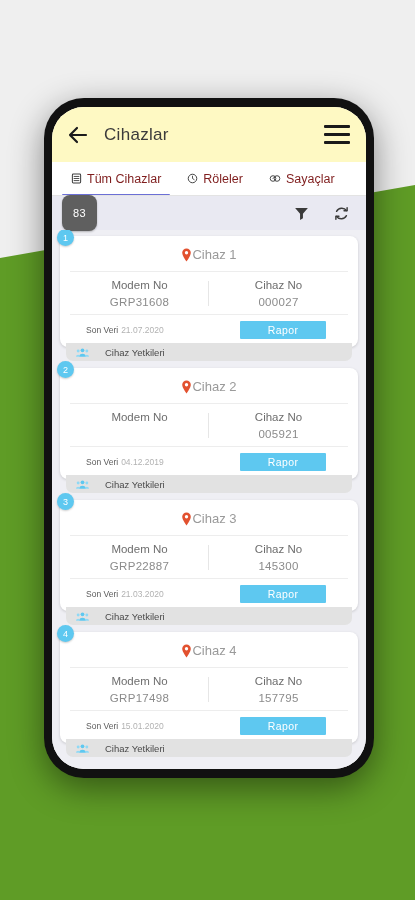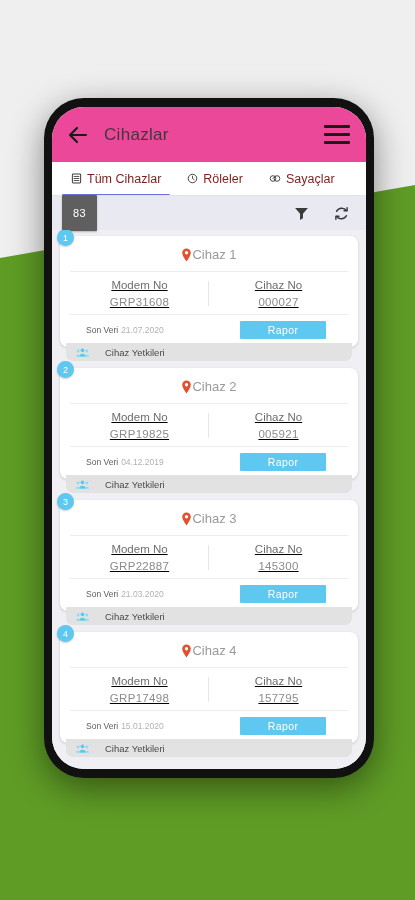--- a/index.html
+++ b/index.html
@@ -25,21 +25,21 @@
   #screen{
     width:100%;height:100%;
     border-radius:32px;
     background:#ffffff;
     overflow:hidden;
     position:relative;
   }
   
   .appbar{
     height:55px;display:flex;align-items:center;gap:14px;
-    padding:0 16px 0 14px;background:#ec4899;box-sizing:border-box;
+    padding:0 16px 0 14px;background:#fef9c3;box-sizing:border-box;
   }
   .back-icon{width:24px;height:24px;flex:0 0 auto;cursor:pointer;}
   .appbar-title{
     font-size:17px;color:#3b3b3b;letter-spacing:.3px;flex:1 1 auto;
     white-space:nowrap;
   }
   .hamburger{width:26px;height:19px;flex:0 0 auto;display:flex;
     flex-direction:column;justify-content:space-between;cursor:pointer;}
   .hamburger i{display:block;height:3.2px;background:#1a1a1a;border-radius:1px;}
   
@@ -57,21 +57,21 @@
     content:"";position:absolute;left:4px;right:4px;bottom:-1px;height:2.5px;
     background:#6b6fd6;border-radius:2px;
   }
   .tab svg{flex:0 0 auto;}
   
   .toolbar{
     height:34px;background:#e9e9f2;display:flex;align-items:center;
     padding:0 14px 0 10px;box-sizing:border-box;
   }
   .count-badge{
-    background:#5f5f5f;color:#fff;border-radius:1px;
+    background:#5f5f5f;color:#fff;border-radius:8px;
     font-size:11px;padding:12px 11px;letter-spacing:.5px;
     box-shadow:0 1px 2px rgba(0,0,0,.25);
   }
   .toolbar-spacer{flex:1 1 auto;}
   .tb-icon{width:22px;height:22px;margin-left:18px;cursor:pointer;
     display:flex;align-items:center;justify-content:center;}
   
   .list{
     background:#efeff4;height:calc(100% - 123px);
     overflow:hidden;padding:6px 8px 0 8px;box-sizing:border-box;
@@ -87,21 +87,21 @@
     border-radius:50%;background:#5ec8f0;color:#fff;font-size:9px;
     display:flex;align-items:center;justify-content:center;
     box-shadow:0 1px 2px rgba(0,0,0,.2);z-index:3;
   }
   .card-title{
     display:flex;align-items:center;justify-content:center;
     font-size:13px;color:#9a9a9a;padding:2px 0 9px 0;
     border-bottom:1px solid #ededed;
   }
   .pin{flex:0 0 auto;}
-  .card-cols{display:flex;padding:7px 0 6px 0;text-decoration:underline;}
+  .card-cols{display:flex;padding:7px 0 6px 0;}
   .col{flex:1 1 0;text-align:center;position:relative;}
   .col:first-child::after{
     content:"";position:absolute;right:0;top:2px;bottom:2px;width:1px;
     background:#e6e6e6;
   }
   .col-label{font-size:11.5px;color:#6e6e6e;margin-bottom:5px;}
   .col-value{font-size:11.5px;color:#8b8b8b;letter-spacing:.3px;}
   .card-foot{
     display:flex;align-items:center;border-top:1px solid #ededed;
     padding-top:6px;gap:24px;
@@ -247,21 +247,20 @@
         <svg class="pin" width="11" height="14" viewBox="0 0 12 16">
           <path d="M6 0.6C3.3.6 1.1 2.8 1.1 5.5c0 3.5 4.9 9.9 4.9 9.9s4.9-6.4 4.9-9.9C10.9 2.8 8.7.6 6 .6z" fill="#e2512f"></path>
           <circle cx="6" cy="5.4" r="1.9" fill="#fff"></circle>
         </svg>
         <span>Cihaz 2</span>
       </div>
 
       <div class="card-cols">
         <div class="col">
           <div class="col-label">Modem No</div>
-          <div class="col-value">GRP19825</div>
         </div>
         <div class="col">
           <div class="col-label">Cihaz No</div>
           <div class="col-value">005921</div>
         </div>
       </div>
 
       <div class="card-foot">
         <div class="lastdata">
           <span>Son Veri</span><span class="dt">04.12.2019</span>

